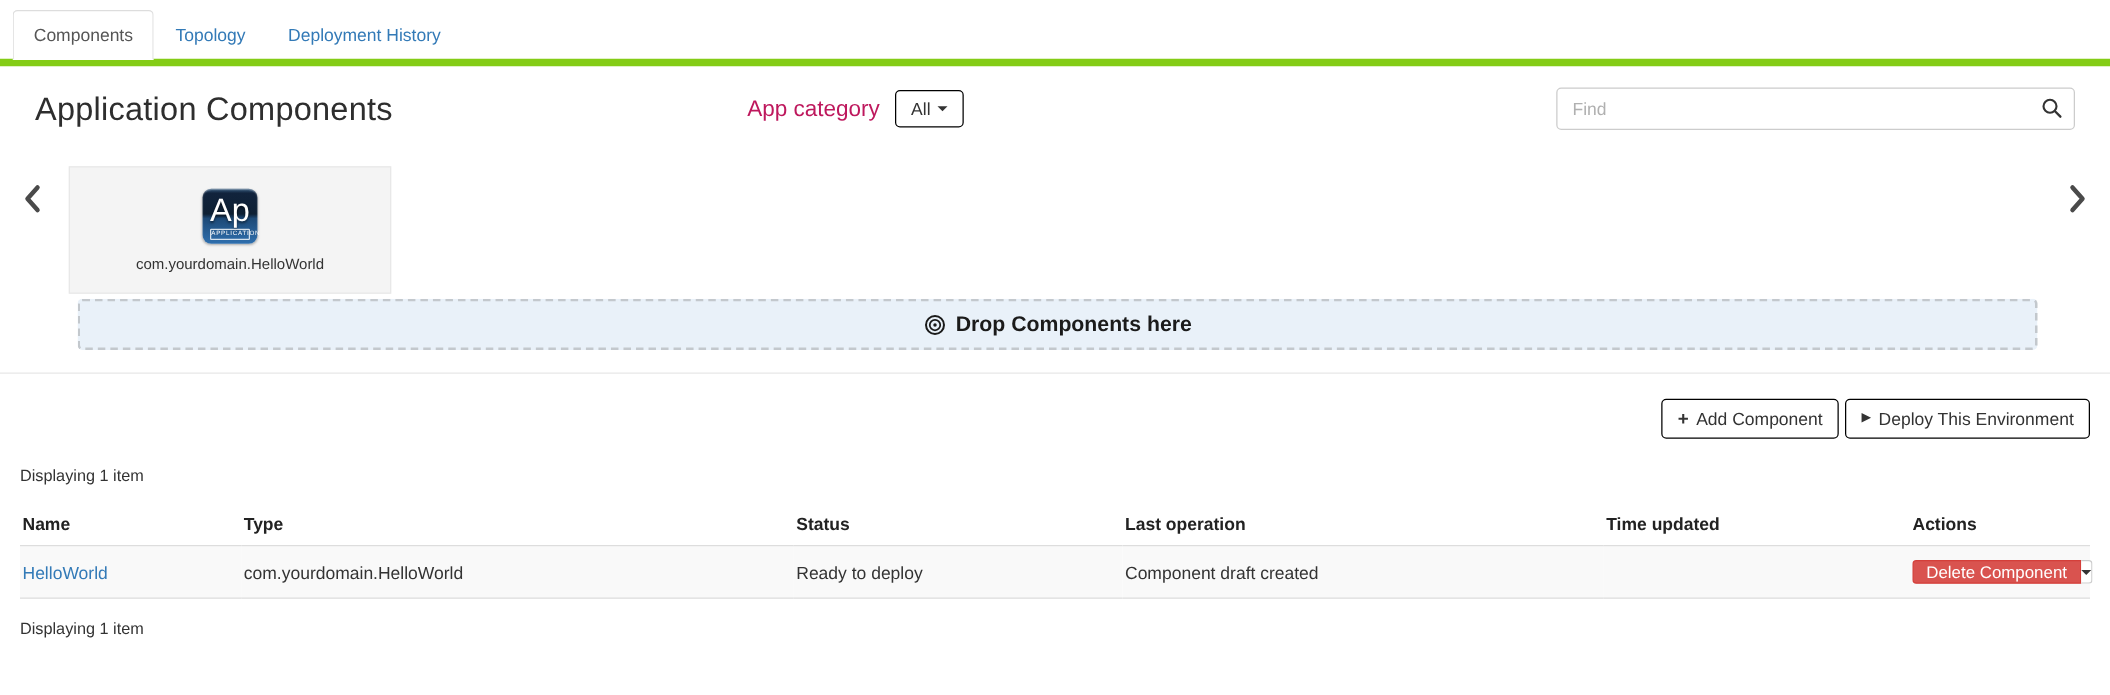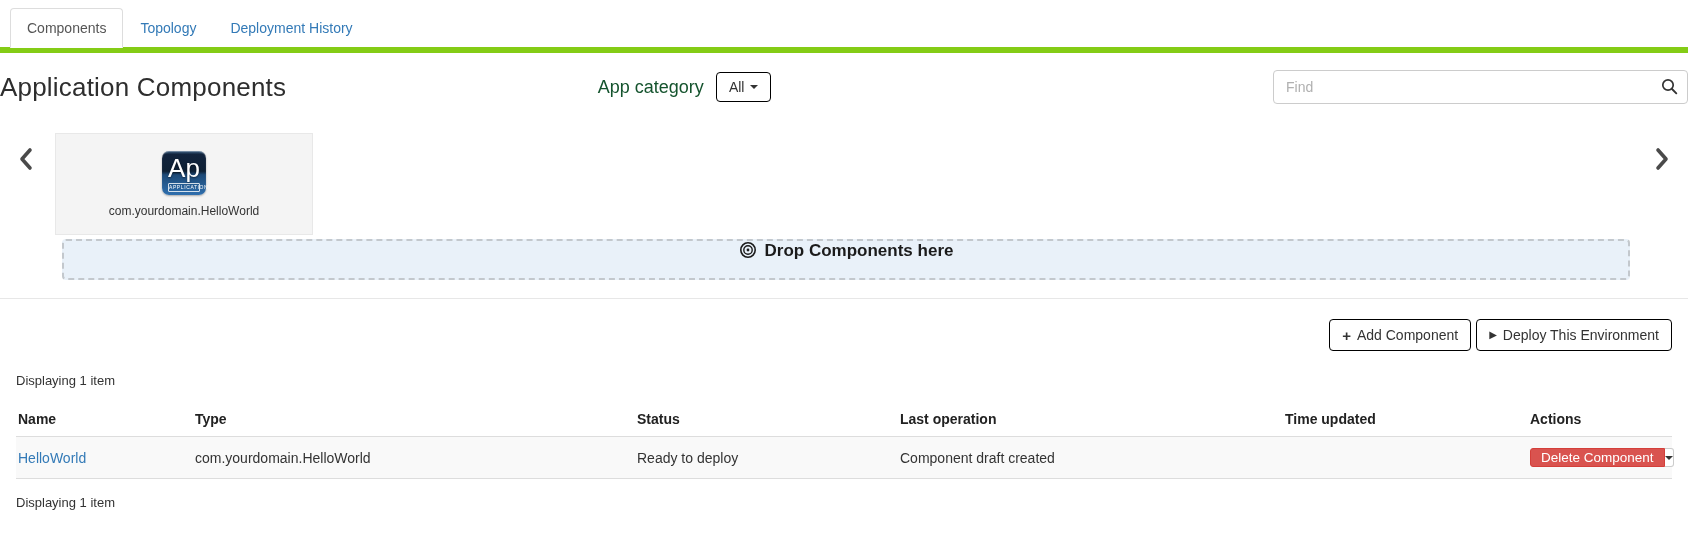--- a/index.html
+++ b/index.html
@@ -6,25 +6,25 @@
   html, body { width: 1688px; height: 556px; background: #fff; overflow: hidden;
     font-family: "Liberation Sans", "DejaVu Sans", sans-serif; color: #333; }
 
   
   .tabbar { margin-top: 8px; padding-left: 10px; border-bottom: 6px solid #84cc16; display: flex; }
   .tab { padding: 11px 16px; font-size: 14px; color: #337ab7; cursor: pointer;
     margin-bottom: -1px; border: 1px solid transparent; border-radius: 4px 4px 0 0; }
   .tab.active { color: #555; background: #fff; border-color: #ddd #ddd #fff #ddd; cursor: default; }
 
   
-  .header { display: flex; align-items: center; padding: 0 0; margin-top: 14px; height: 40px; }
+  .header { display: flex; align-items: center; padding: 0 28px; margin-top: 14px; height: 40px; }
   .page-title { font-size: 26px; font-weight: 500; color: #2e2e2e; letter-spacing: 0.2px; }
   .cat-group { display: flex; align-items: center; margin-left: auto; margin-right: auto;
     transform: translateX(-95px); }
-  .cat-label { font-size: 18px; color: #14532d; margin-right: 12px; }
+  .cat-label { font-size: 18px; color: #be185d; margin-right: 12px; }
   .btn { display: inline-flex; align-items: center; gap: 6px; background: #fff;
     border: 1px solid #000000; border-radius: 4px; padding: 6px 12px; font-size: 14px;
     color: #333; cursor: pointer; font-family: inherit; }
   .caret { width: 0; height: 0; border-left: 4px solid transparent;
     border-right: 4px solid transparent; border-top: 4px solid #333; display: inline-block; }
   .find-wrap { position: relative; width: 415px; }
   .find-wrap input { width: 100%; height: 34px; border: 1px solid #ccc; border-radius: 4px;
     padding: 6px 34px 6px 12px; font-size: 14px; font-family: inherit; color: #333; outline: none; }
   .find-wrap input::placeholder { color: #b0b0b0; }
   .search-ico { position: absolute; right: 10px; top: 8px; }
@@ -44,21 +44,21 @@
     display: flex; align-items: flex-start; justify-content: center; }
   .app-icon .ap-text { color: #fff; font-size: 26px; font-weight: 400; line-height: 1;
     margin-top: 4px; text-shadow: 0 1px 2px rgba(0,0,0,0.5); }
   .app-icon .ap-band { position: absolute; bottom: 3px; left: 6px; right: 6px;
     border: 1px solid rgba(255,255,255,0.8); color: #fff; font-size: 5px; text-align: center;
     letter-spacing: 0.6px; padding: 0.5px 0; border-radius: 1px; }
   .comp-card .comp-label { font-size: 12px; color: #333; margin-top: 9px; }
 
   
   .dropzone { margin: 20px 58px 0 62px; height: 41px; background: #e9f1f9;
-    border: 2px dashed #c3c8cd; border-radius: 4px; display: flex; align-items: flex-start;
+    border: 2px dashed #c3c8cd; border-radius: 4px; display: flex; align-items: center;
     justify-content: center; gap: 8px; }
   .dropzone .dz-label { font-size: 17px; font-weight: bold; color: #1b1b1b; }
 
   .divider { border-top: 1px solid #e7e7e7; margin-top: 18px; }
 
   
   .toolbar { display: flex; justify-content: flex-end; gap: 5px; padding: 0 16px; margin-top: 20px; }
   .toolbar .btn { font-size: 14px; padding: 7px 12px; }
   .plus-ico { font-weight: bold; font-size: 15px; line-height: 1; }
   .play-ico { font-size: 10px; line-height: 1; }

